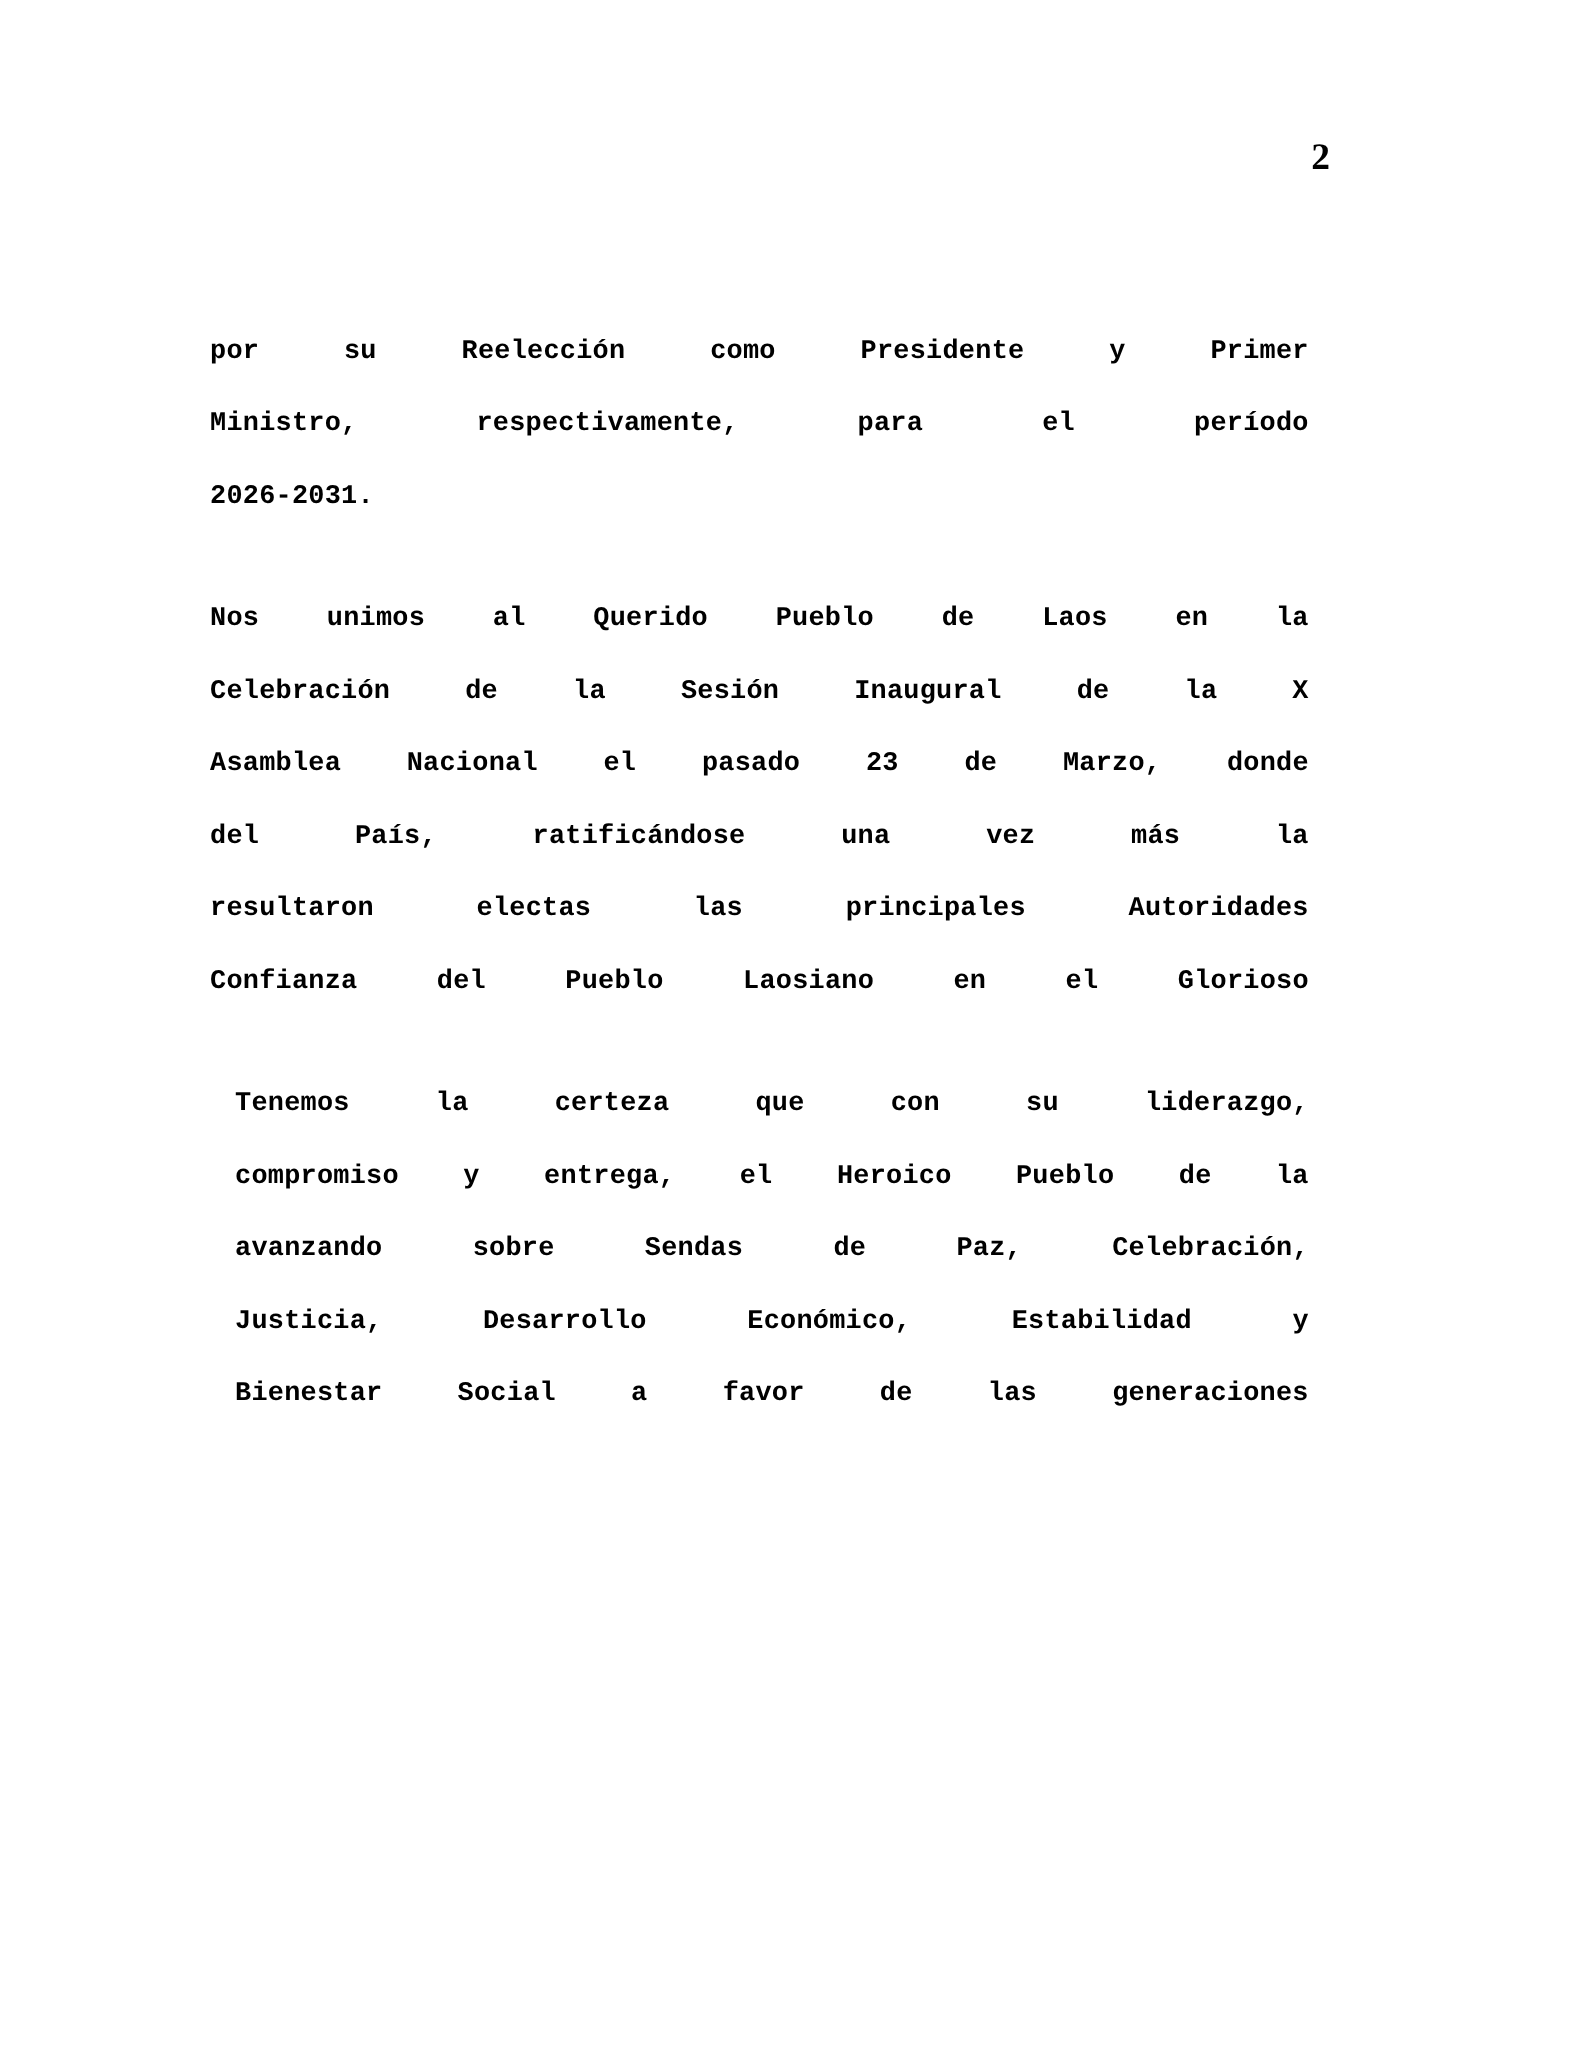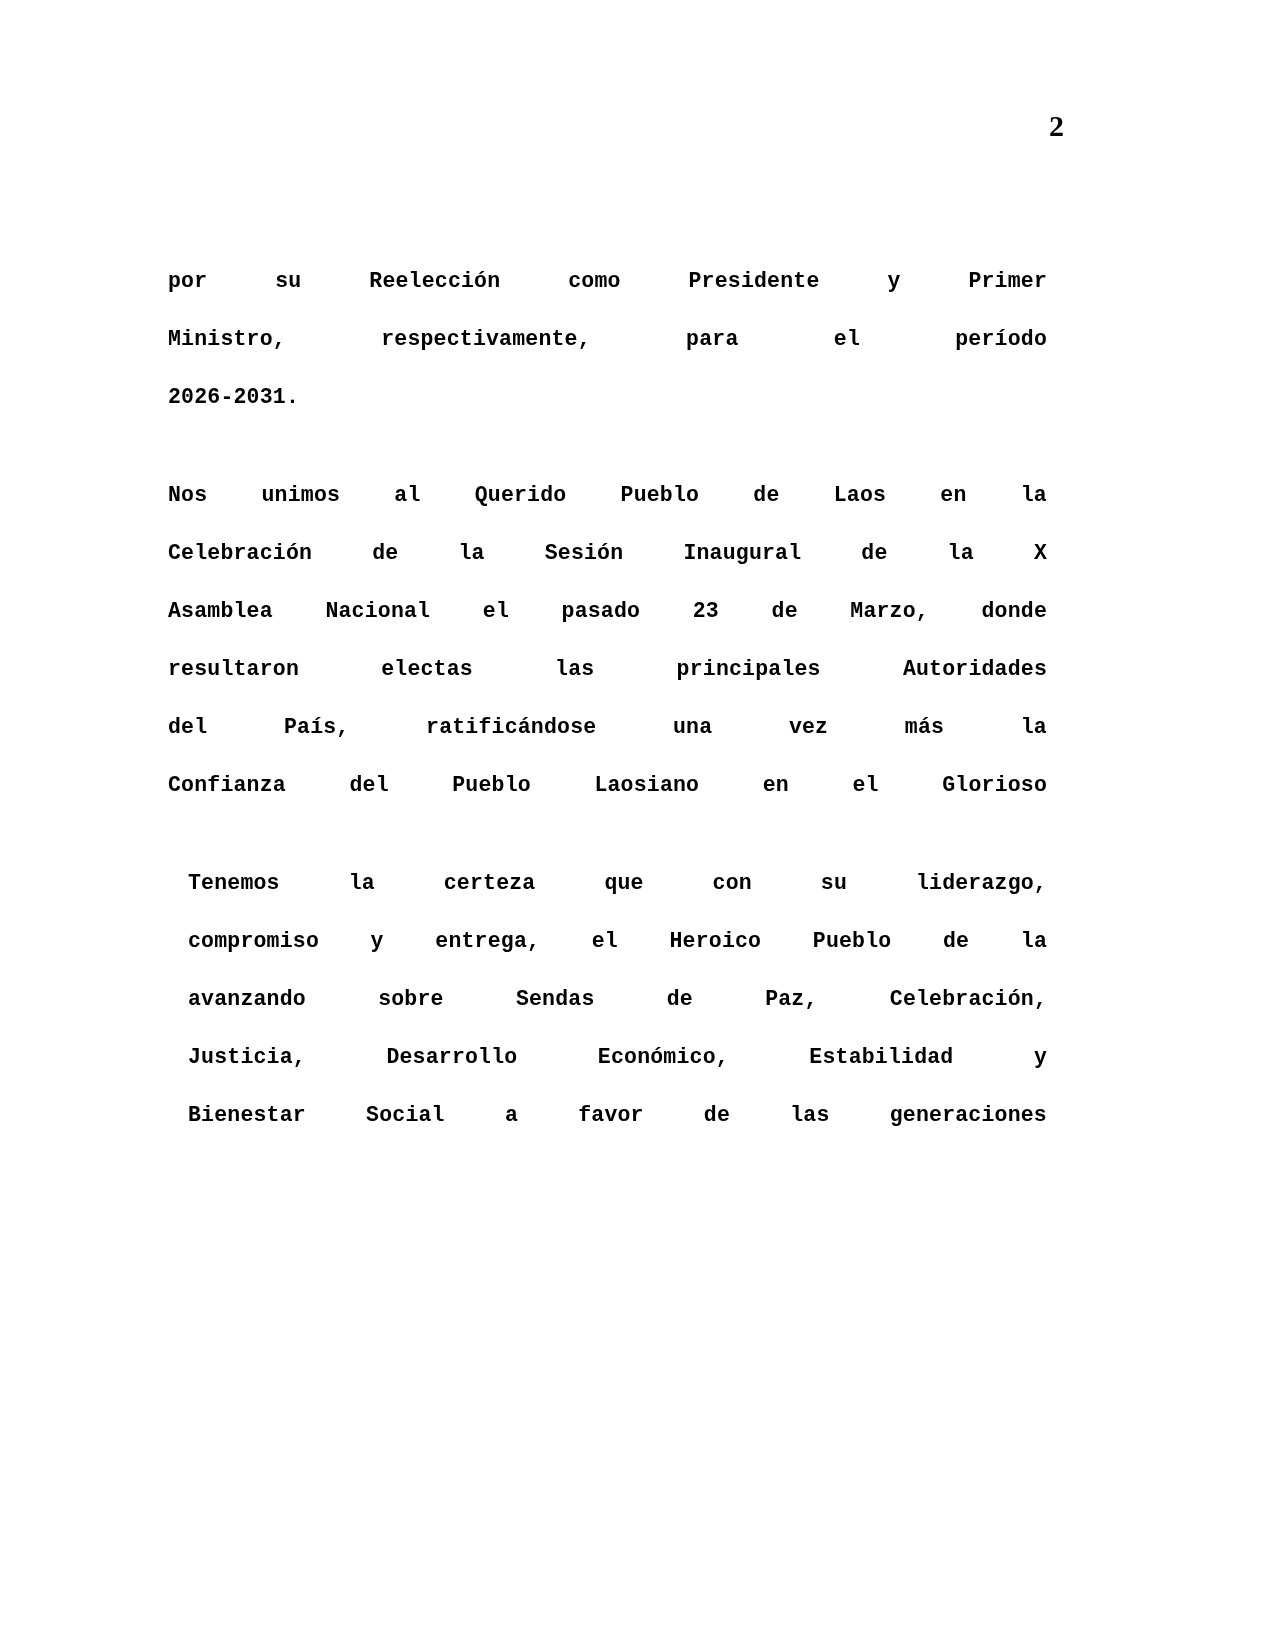--- a/index.html
+++ b/index.html
@@ -92,22 +92,22 @@
     <p class="para">
       <span class="line"><span class="w">por</span><span class="gap"> </span><span class="w">su</span><span class="gap"> </span><span class="w">Reelección</span><span class="gap"> </span><span class="w">como</span><span class="gap"> </span><span class="w">Presidente</span><span class="gap"> </span><span class="w">y</span><span class="gap"> </span><span class="w">Primer</span></span>
       <span class="line"><span class="w">Ministro,</span><span class="gap"> </span><span class="w">respectivamente,</span><span class="gap"> </span><span class="w">para</span><span class="gap"> </span><span class="w">el</span><span class="gap"> </span><span class="w">período</span></span>
       <span class="line last"><span class="w">2026-2031.</span></span>
     </p>
 
     <p class="para">
       <span class="line"><span class="w">Nos</span><span class="gap"> </span><span class="w">unimos</span><span class="gap"> </span><span class="w">al</span><span class="gap"> </span><span class="w">Querido</span><span class="gap"> </span><span class="w">Pueblo</span><span class="gap"> </span><span class="w">de</span><span class="gap"> </span><span class="w">Laos</span><span class="gap"> </span><span class="w">en</span><span class="gap"> </span><span class="w">la</span></span>
       <span class="line"><span class="w">Celebración</span><span class="gap"> </span><span class="w">de</span><span class="gap"> </span><span class="w">la</span><span class="gap"> </span><span class="w">Sesión</span><span class="gap"> </span><span class="w">Inaugural</span><span class="gap"> </span><span class="w">de</span><span class="gap"> </span><span class="w">la</span><span class="gap"> </span><span class="w">X</span></span>
       <span class="line"><span class="w">Asamblea</span><span class="gap"> </span><span class="w">Nacional</span><span class="gap"> </span><span class="w">el</span><span class="gap"> </span><span class="w">pasado</span><span class="gap"> </span><span class="w">23</span><span class="gap"> </span><span class="w">de</span><span class="gap"> </span><span class="w">Marzo,</span><span class="gap"> </span><span class="w">donde</span></span>
+      <span class="line"><span class="w">del</span><span class="gap"> </span><span class="w">País,</span><span class="gap"> </span><span class="w">ratificándose</span><span class="gap"> </span><span class="w">una</span><span class="gap"> </span><span class="w">vez</span><span class="gap"> </span><span class="w">más</span><span class="gap"> </span><span class="w">la</span></span>
       <span class="line"><span class="w">resultaron</span><span class="gap"> </span><span class="w">electas</span><span class="gap"> </span><span class="w">las</span><span class="gap"> </span><span class="w">principales</span><span class="gap"> </span><span class="w">Autoridades</span></span>
-      <span class="line"><span class="w">del</span><span class="gap"> </span><span class="w">País,</span><span class="gap"> </span><span class="w">ratificándose</span><span class="gap"> </span><span class="w">una</span><span class="gap"> </span><span class="w">vez</span><span class="gap"> </span><span class="w">más</span><span class="gap"> </span><span class="w">la</span></span>
       <span class="line"><span class="w">Confianza</span><span class="gap"> </span><span class="w">del</span><span class="gap"> </span><span class="w">Pueblo</span><span class="gap"> </span><span class="w">Laosiano</span><span class="gap"> </span><span class="w">en</span><span class="gap"> </span><span class="w">el</span><span class="gap"> </span><span class="w">Glorioso</span></span>
     </p>
 
     <p class="para">
       <span class="line"><span class="w">Tenemos</span><span class="gap"> </span><span class="w">la</span><span class="gap"> </span><span class="w">certeza</span><span class="gap"> </span><span class="w">que</span><span class="gap"> </span><span class="w">con</span><span class="gap"> </span><span class="w">su</span><span class="gap"> </span><span class="w">liderazgo,</span></span>
       <span class="line"><span class="w">compromiso</span><span class="gap"> </span><span class="w">y</span><span class="gap"> </span><span class="w">entrega,</span><span class="gap"> </span><span class="w">el</span><span class="gap"> </span><span class="w">Heroico</span><span class="gap"> </span><span class="w">Pueblo</span><span class="gap"> </span><span class="w">de</span><span class="gap"> </span><span class="w">la</span></span>
       <span class="line"><span class="w">avanzando</span><span class="gap"> </span><span class="w">sobre</span><span class="gap"> </span><span class="w">Sendas</span><span class="gap"> </span><span class="w">de</span><span class="gap"> </span><span class="w">Paz,</span><span class="gap"> </span><span class="w">Celebración,</span></span>
       <span class="line"><span class="w">Justicia,</span><span class="gap"> </span><span class="w">Desarrollo</span><span class="gap"> </span><span class="w">Económico,</span><span class="gap"> </span><span class="w">Estabilidad</span><span class="gap"> </span><span class="w">y</span></span>
       <span class="line"><span class="w">Bienestar</span><span class="gap"> </span><span class="w">Social</span><span class="gap"> </span><span class="w">a</span><span class="gap"> </span><span class="w">favor</span><span class="gap"> </span><span class="w">de</span><span class="gap"> </span><span class="w">las</span><span class="gap"> </span><span class="w">generaciones</span></span>
     </p>

